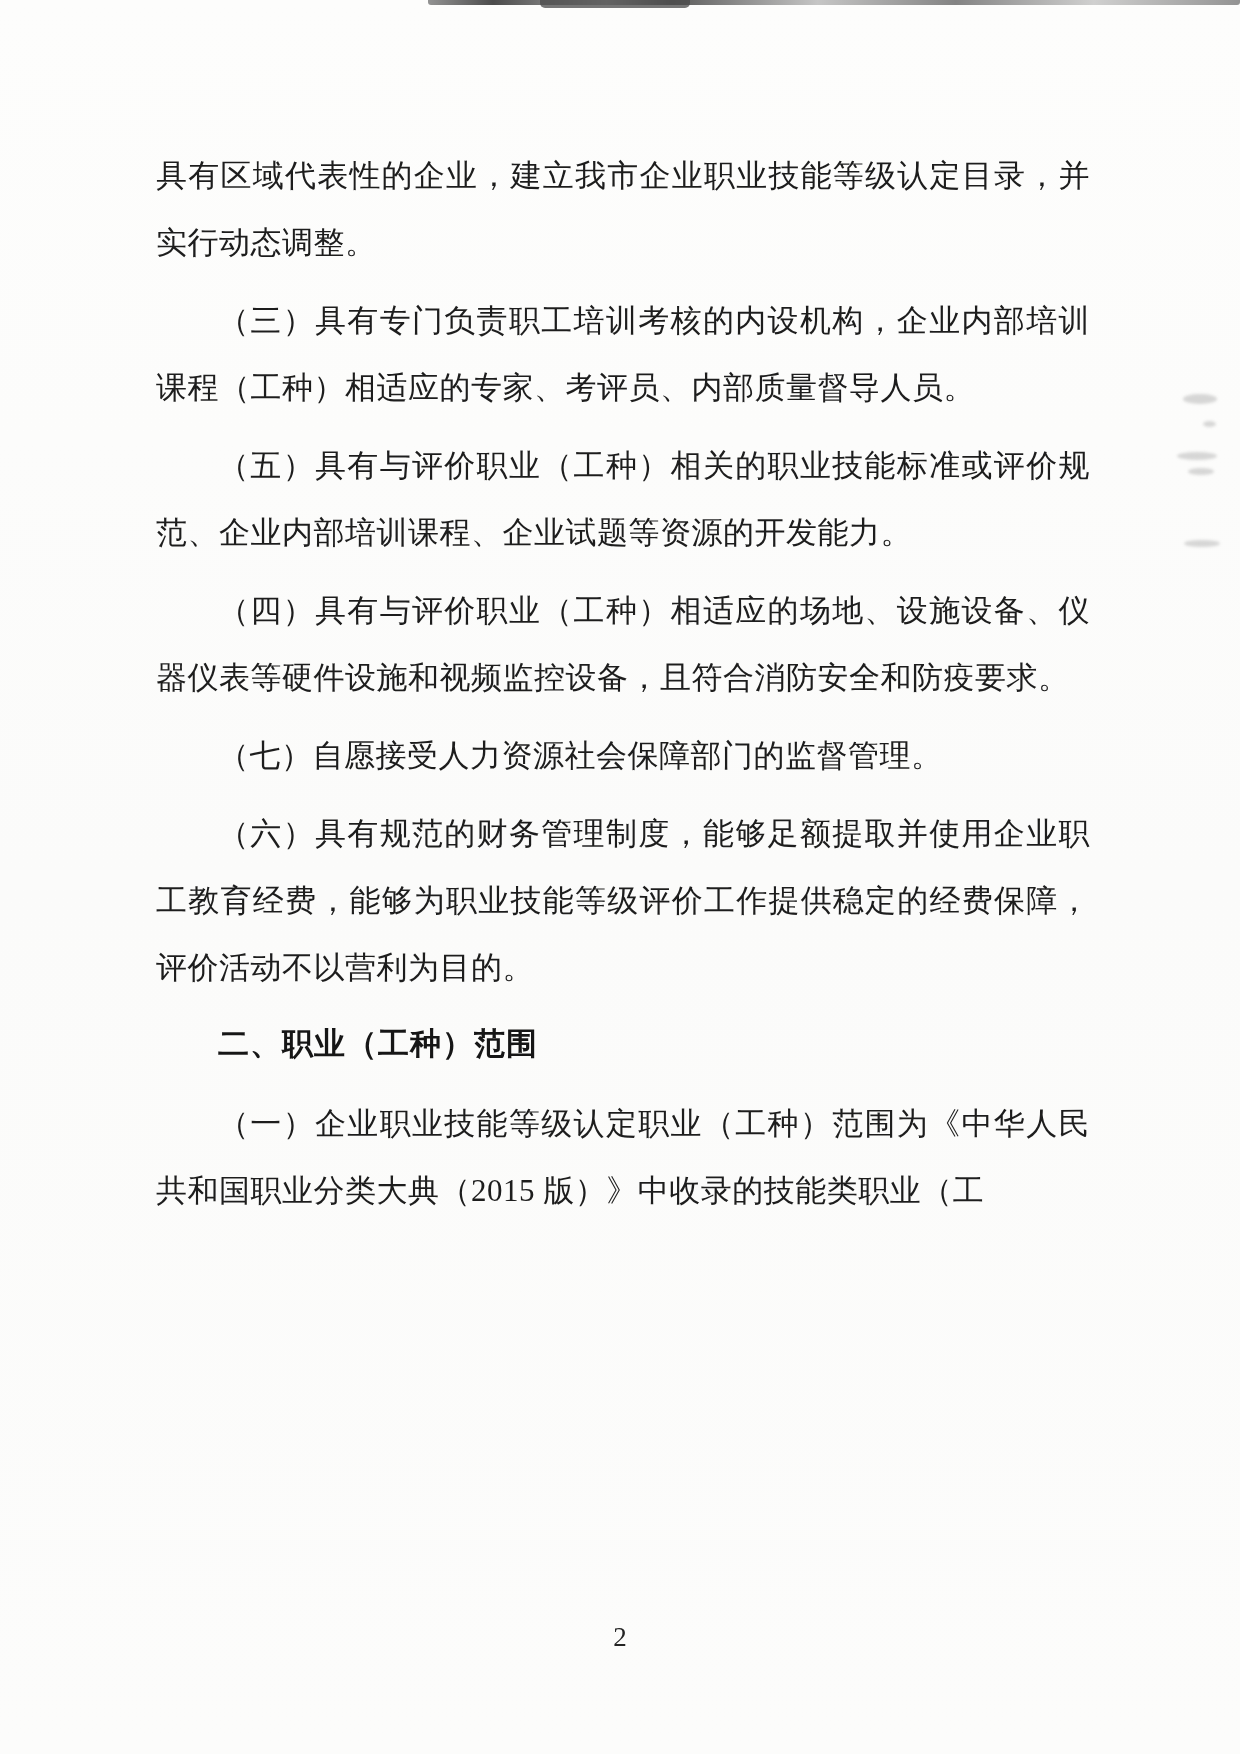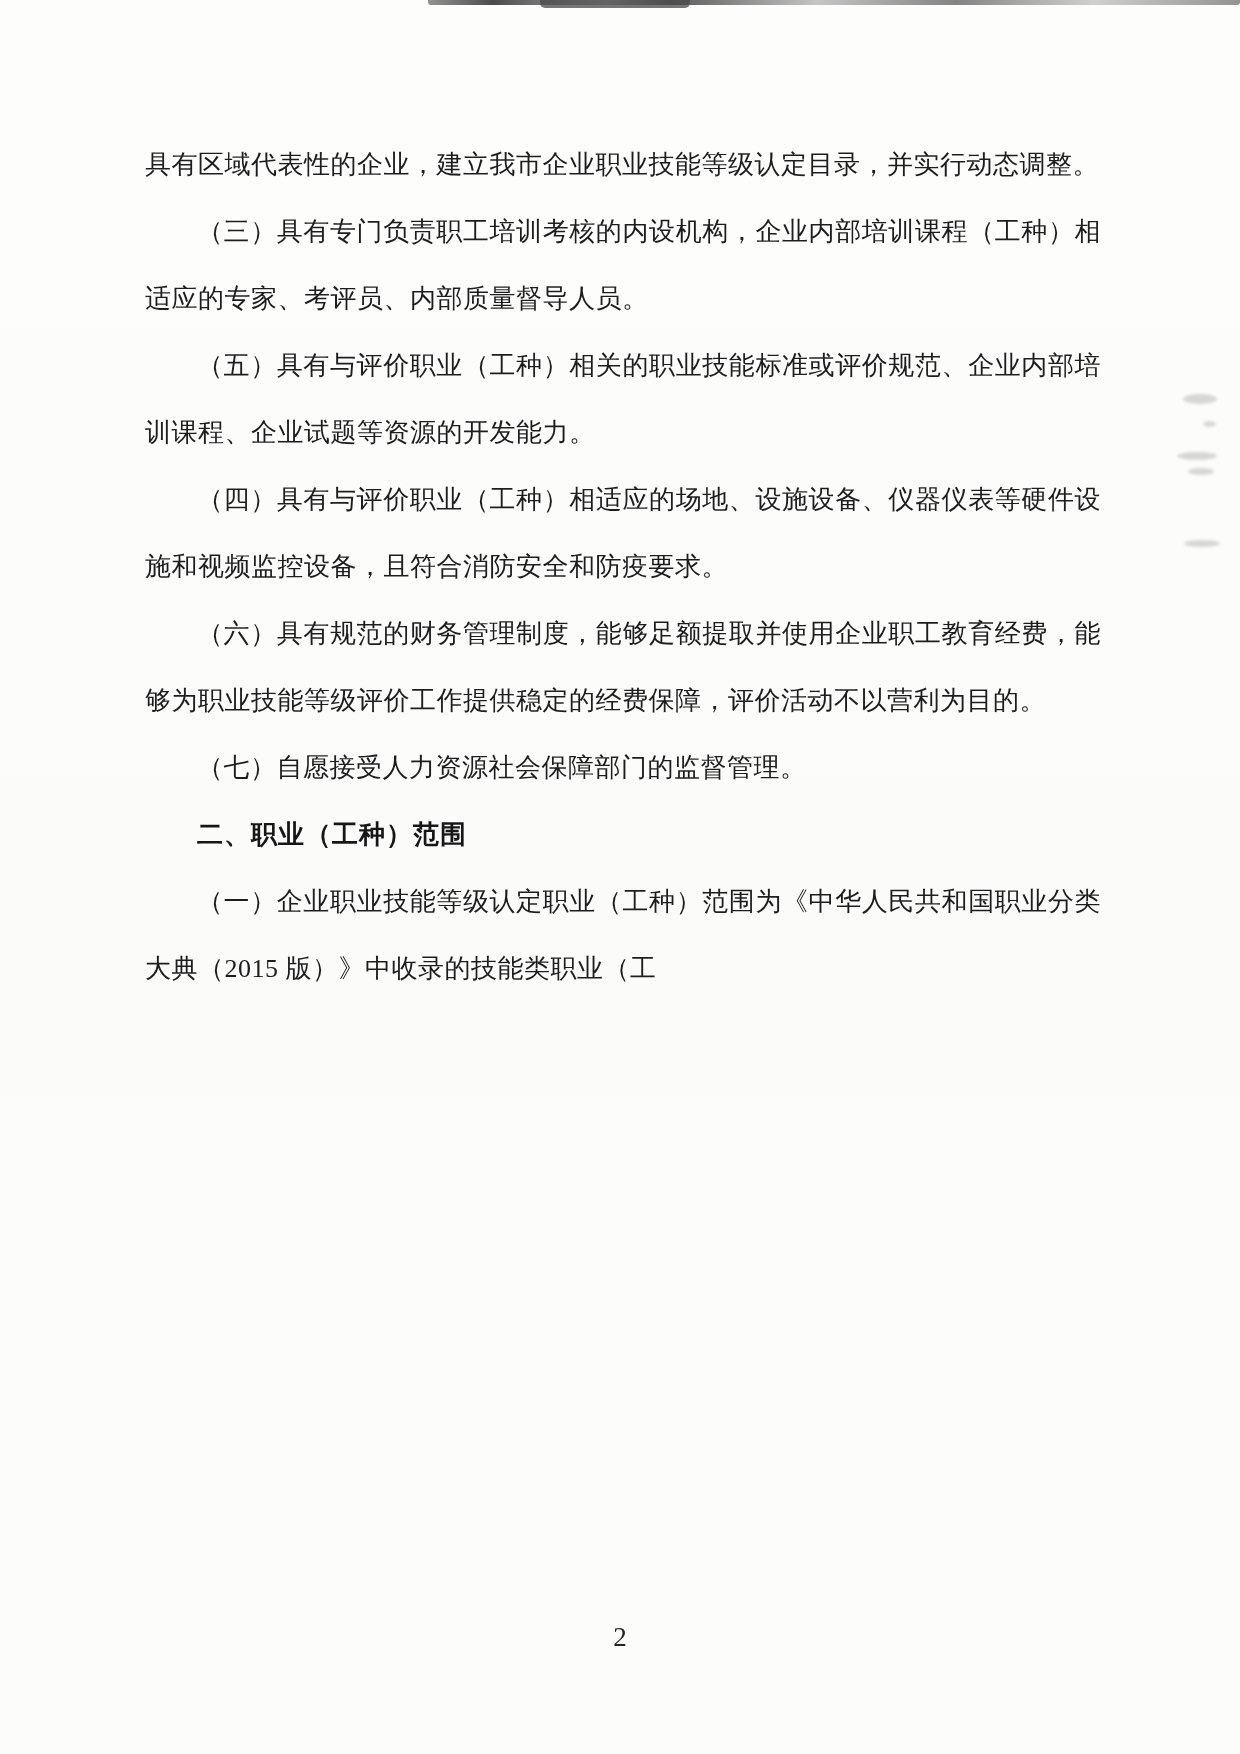--- a/index.html
+++ b/index.html
@@ -61,35 +61,35 @@
   .smudge.s4 { left: 1188px; top: 468px; width: 26px; height: 7px;  }
   .smudge.s5 { left: 1184px; top: 540px; width: 36px; height: 7px;  }
 
   .content {
     position: absolute;
     left: 145px;
     top: 131px;
     width: 956px;
   }
   p.para {
-    margin: 0;
+    margin: 11px;
     font-family: "Liberation Serif", serif;
-    font-size: 26px;
+    font-size: 31px;
     line-height: 67px;
     color: #1d1d1d;
     text-align: justify;
     text-justify: inter-ideograph;
     letter-spacing: 0.5px;
     word-break: break-all;
   }
   p.para.indent {
     text-indent: 2em;
   }
   p.para.heading {
-    font-family: Liberation Serif, serif;
+    font-family: Liberation Mono, monospace;
     font-weight: bold;
     letter-spacing: 1px;
     color: #161616;
   }
   .footer {
     position: absolute;
     top: 1622px;
     left: 0;
     width: 100%;
     text-align: center;
@@ -112,22 +112,22 @@
   <div class="smudge s2"></div>
   <div class="smudge s3"></div>
   <div class="smudge s4"></div>
   <div class="smudge s5"></div>
 
   <div class="content">
     <p class="para">具有区域代表性的企业，建立我市企业职业技能等级认定目录，并实行动态调整。</p>
     <p class="para indent">（三）具有专门负责职工培训考核的内设机构，企业内部培训课程（工种）相适应的专家、考评员、内部质量督导人员。</p>
     <p class="para indent">（五）具有与评价职业（工种）相关的职业技能标准或评价规范、企业内部培训课程、企业试题等资源的开发能力。</p>
     <p class="para indent">（四）具有与评价职业（工种）相适应的场地、设施设备、仪器仪表等硬件设施和视频监控设备，且符合消防安全和防疫要求。</p>
+    <p class="para indent">（七）自愿接受人力资源社会保障部门的监督管理。</p>
     <p class="para indent">（六）具有规范的财务管理制度，能够足额提取并使用企业职工教育经费，能够为职业技能等级评价工作提供稳定的经费保障，评价活动不以营利为目的。</p>
-    <p class="para indent">（七）自愿接受人力资源社会保障部门的监督管理。</p>
     <p class="para indent heading">二、职业（工种）范围</p>
     <p class="para indent">（一）企业职业技能等级认定职业（工种）范围为《中华人民共和国职业分类大典（2015 版）》中收录的技能类职业（工</p>
   </div>
 
   <div class="footer">
     <span class="page-number">2</span>
   </div>
 
 </div>
 

